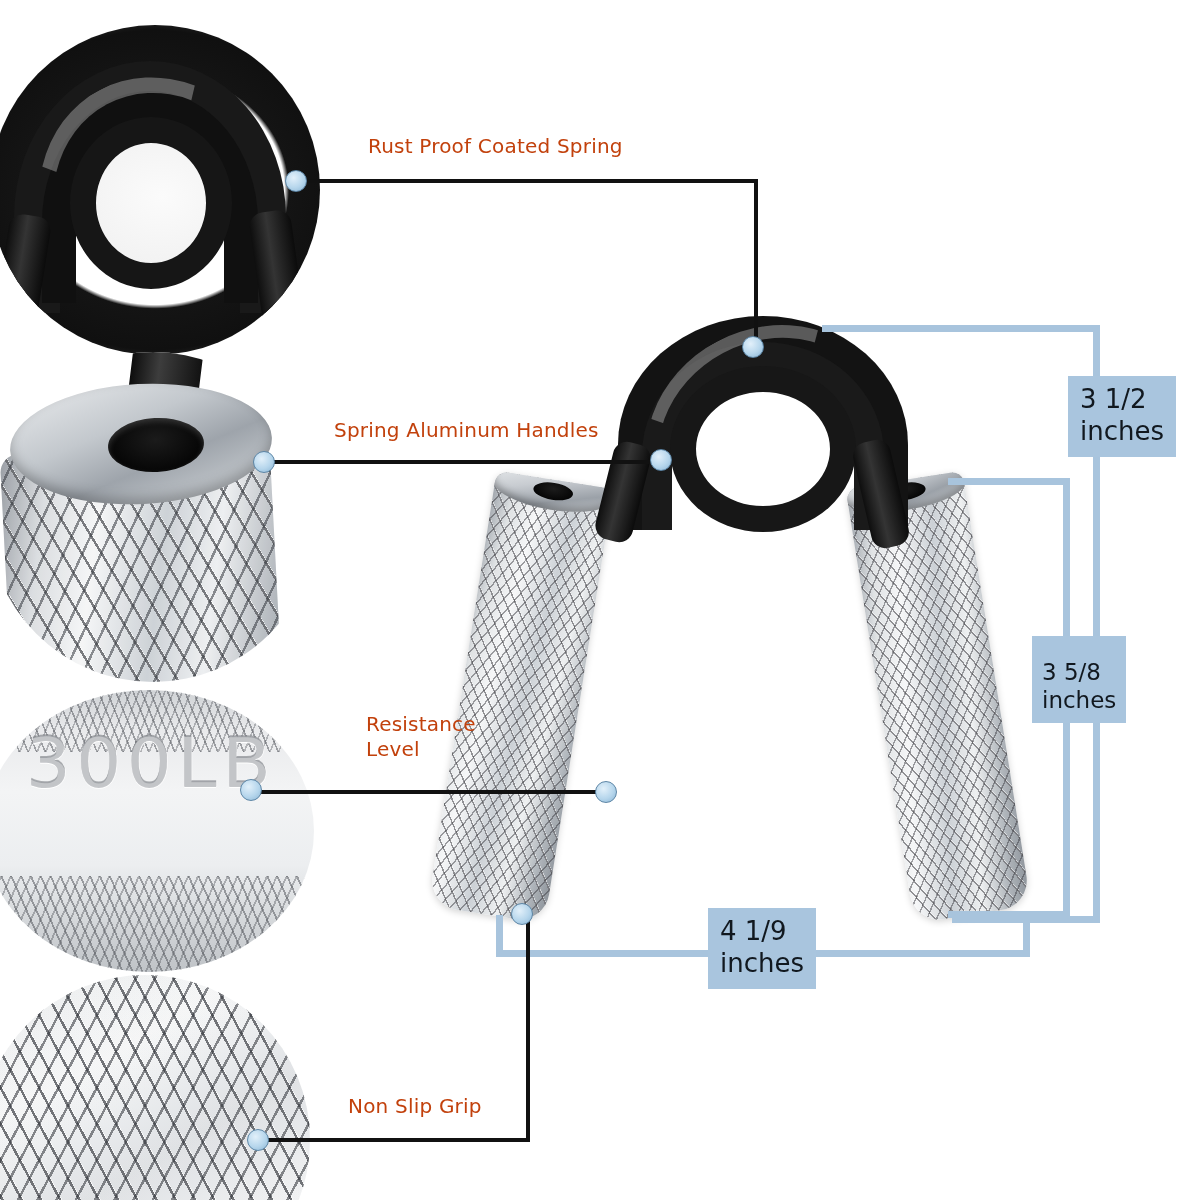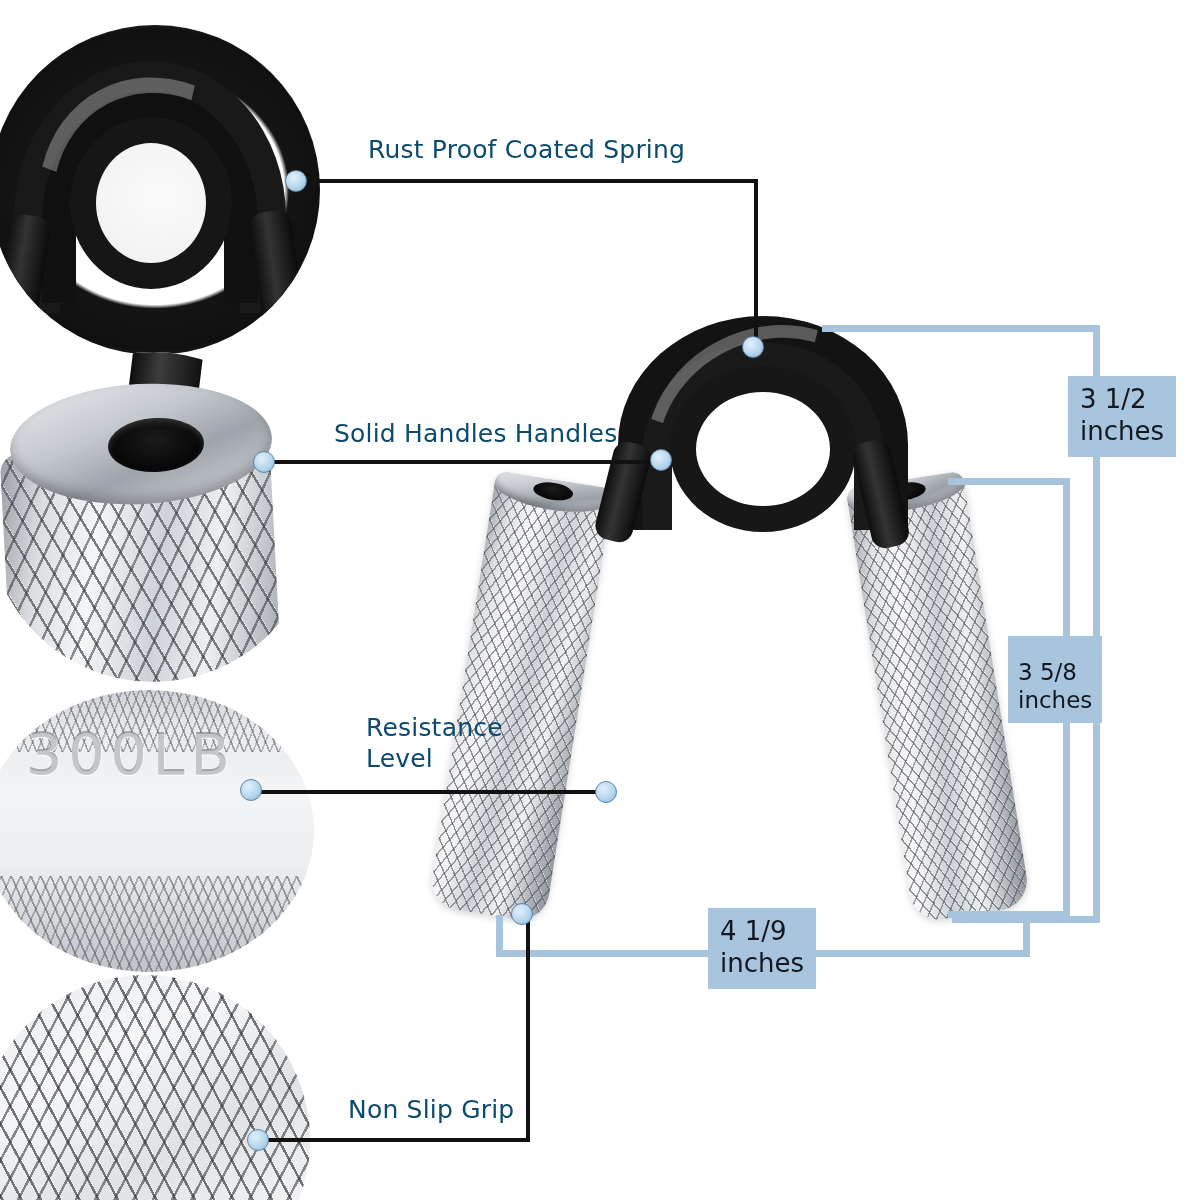--- a/index.html
+++ b/index.html
@@ -133,21 +133,21 @@
     position: absolute;
     left: 0; right: 0; bottom: 0; height: 96px;
     background-image:
       repeating-linear-gradient(66deg, rgba(88,91,97,0.55) 0px, rgba(88,91,97,0.55) 1.8px, rgba(255,255,255,0) 1.8px, rgba(255,255,255,0) 9px),
       repeating-linear-gradient(-66deg, rgba(88,91,97,0.42) 0px, rgba(88,91,97,0.42) 1.8px, rgba(255,255,255,0) 1.8px, rgba(255,255,255,0) 9px);
   }
   .engrave-text {
     position: absolute;
     left: 42px; top: 32px;
     font-family: "DejaVu Sans", "Liberation Sans", sans-serif;
-    font-size: 57px;
+    font-size: 70px;
     letter-spacing: 6px;
     color: rgba(150,153,158,0.55);
     text-shadow:
       0 1px 0 rgba(255,255,255,0.95),
       0 -1px 0 rgba(110,113,118,0.55),
       1px 0 0 rgba(255,255,255,0.6);
     white-space: nowrap;
     user-select: none;
   }
 
@@ -193,22 +193,22 @@
     background: radial-gradient(circle at 38% 34%, #e2f0fa 0%, #b6d6ec 55%, #8ab4d4 100%);
     border: 1px solid #5d86a6;
     box-sizing: border-box;
     z-index: 7;
   }
   .lead-h { position: absolute; height: 4px; background: #111111; z-index: 6; }
   .lead-v { position: absolute; width: 4px; background: #111111; z-index: 6; }
 
   .callout-label {
     position: absolute;
-    font-size: 25px;
-    color: #0c4a6e;
+    font-size: 20px;
+    color: #c2410c;
     letter-spacing: 0.2px;
     white-space: pre-line;
     line-height: 1.24;
     z-index: 8;
   }
 
   
   .dim-h { position: absolute; height: 7px; background: #a8c4dd; z-index: 4; }
   .dim-v { position: absolute; width: 7px; background: #a8c4dd; z-index: 4; }
   .dim-label {
@@ -299,21 +299,21 @@
   <div class="lead-h" style="left:271px; top:460px; width:392px;"></div>
 
   <div class="lead-h" style="left:258px; top:790px; width:350px;"></div>
 
   <div class="lead-h" style="left:265px; top:1138px; width:265px;"></div>
   <div class="lead-v" style="left:526px; top:914px; height:226px;"></div>
   <div class="lead-h" style="left:522px; top:910px; width:8px;"></div>
 
   <div class="callout-label" style="left:368px; top:134px;">Rust Proof Coated Spring</div>
 
-  <div class="callout-label" style="left:334px; top:418px;">Solid Handles Handles</div>
+  <div class="callout-label" style="left:334px; top:418px;">Spring Aluminum Handles</div>
 
   <div class="callout-label" style="left:348px; top:1094px;">Non Slip Grip</div>
 
   <div class="callout-label" style="left:366px; top:712px;">Resistance
 Level</div>
 
   <div class="dim-h" style="left:822px; top:325px; width:278px;"></div>
   <div class="dim-v" style="left:1093px; top:325px; height:598px;"></div>
   <div class="dim-h" style="left:952px; top:916px; width:148px;"></div>
 
@@ -321,19 +321,19 @@
   <div class="dim-v" style="left:1063px; top:478px; height:440px;"></div>
   <div class="dim-h" style="left:948px; top:911px; width:120px;"></div>
 
   <div class="dim-v" style="left:496px; top:915px; height:42px;"></div>
   <div class="dim-h" style="left:496px; top:950px; width:534px;"></div>
   <div class="dim-v" style="left:1023px; top:915px; height:42px;"></div>
 
   <div class="dim-label" style="left:1068px; top:376px;">3 1/2
 inches</div>
 
-  <div class="dim-label" style="left:1008px; top:636px; font-size:23px; padding:22px 10px 9px 10px;">3 5/8
+  <div class="dim-label" style="left:1032px; top:636px; font-size:23px; padding:22px 10px 9px 10px;">3 5/8
 inches</div>
 
   <div class="dim-label" style="left:708px; top:908px;">4 1/9
 inches</div>
 
 </div>
 
 </body></html>

